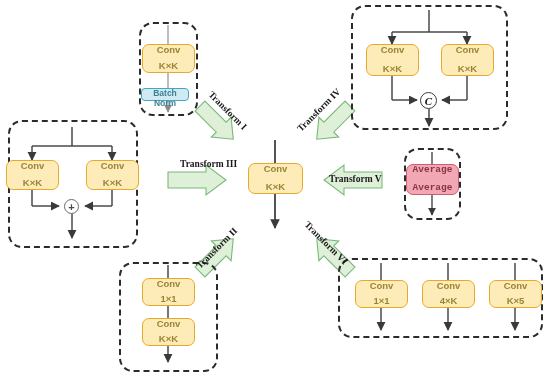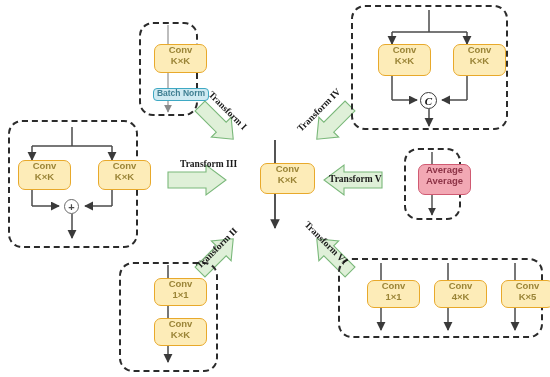--- a/index.html
+++ b/index.html
@@ -22,24 +22,23 @@
     border: 2px dashed #2b2b2b;
     border-radius: 14px;
     box-sizing: border-box;
   }
   .node {
     position: absolute;
     box-sizing: border-box;
     display: flex;
     flex-direction: column;
     align-items: center;
-    justify-content: flex-start;
+    justify-content: space-between;
     line-height: 1.12;
     text-align: center;
-    margin-left: 12px;
   }
   .conv {
     background: #fdecb8;
     border: 1.6px solid #e8a92b;
     border-radius: 7px;
     color: #9a8437;
     font-size: 9.5px;
     font-weight: 700;
   }
   .conv .l2 { color: #9a8437; }
@@ -51,20 +50,21 @@
     font-size: 8.5px;
     font-weight: 700;
   }
   .pool {
     background: #f2a8b4;
     border: 1.6px solid #d05a72;
     border-radius: 7px;
     color: #8d3347;
     font-size: 9.5px;
     font-weight: 700;
+    font-family: Liberation Mono, monospace;
   }
   .svg-layer {
     position: absolute;
     left: 0;
     top: 0;
     width: 550px;
     height: 377px;
     pointer-events: none;
   }
   .tlabel {
@@ -217,21 +217,21 @@
   <div class="group" style="left:119px; top:262px; width:99px; height:110px;"></div>
 
   <div class="group" style="left:404px; top:148px; width:57px; height:72px;"></div>
 
   <div class="group" style="left:338px; top:258px; width:205px; height:80px;"></div>
 
   <div class="node conv" style="left:142px; top:44px; width:53px; height:29px;">
     <span>Conv</span>
     <span class="l2">K×K</span>
   </div>
-  <div class="node bn" style="left:141px; top:88px; width:56px; height:13px;">
+  <div class="node bn" style="left:141px; top:88px; width:48px; height:13px;">
     <span>Batch Norm</span>
   </div>
 
   <div class="node conv" style="left:6px; top:160px; width:53px; height:30px;">
     <span>Conv</span>
     <span class="l2">K×K</span>
   </div>
   <div class="node conv" style="left:86px; top:160px; width:53px; height:30px;">
     <span>Conv</span>
     <span class="l2">K×K</span>

